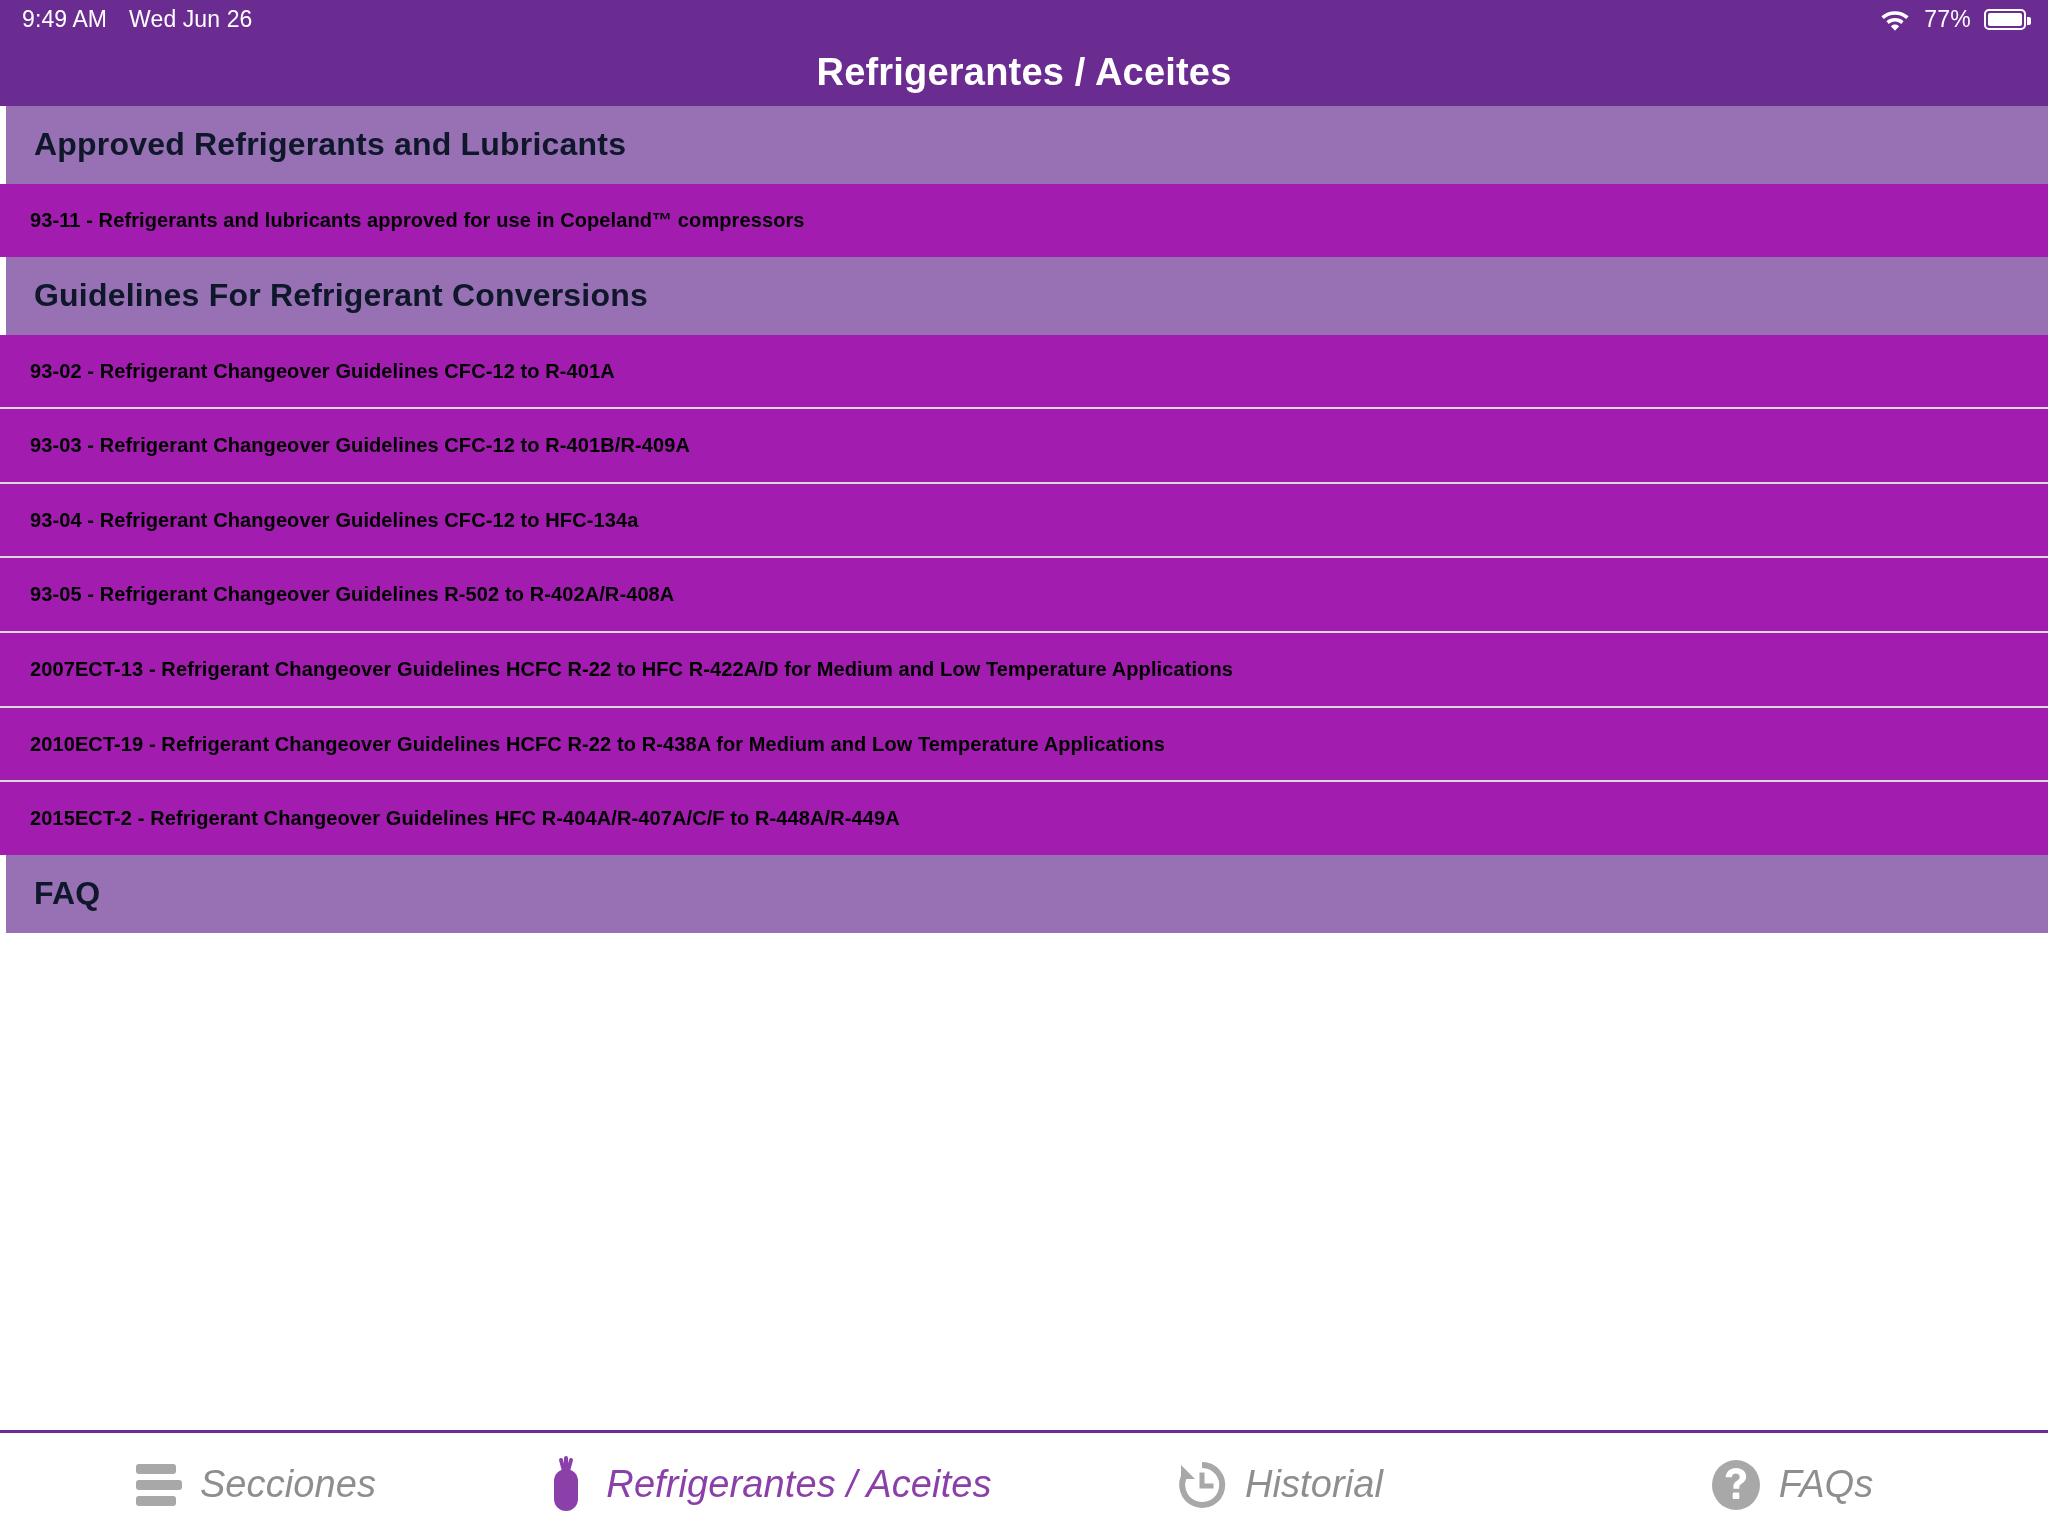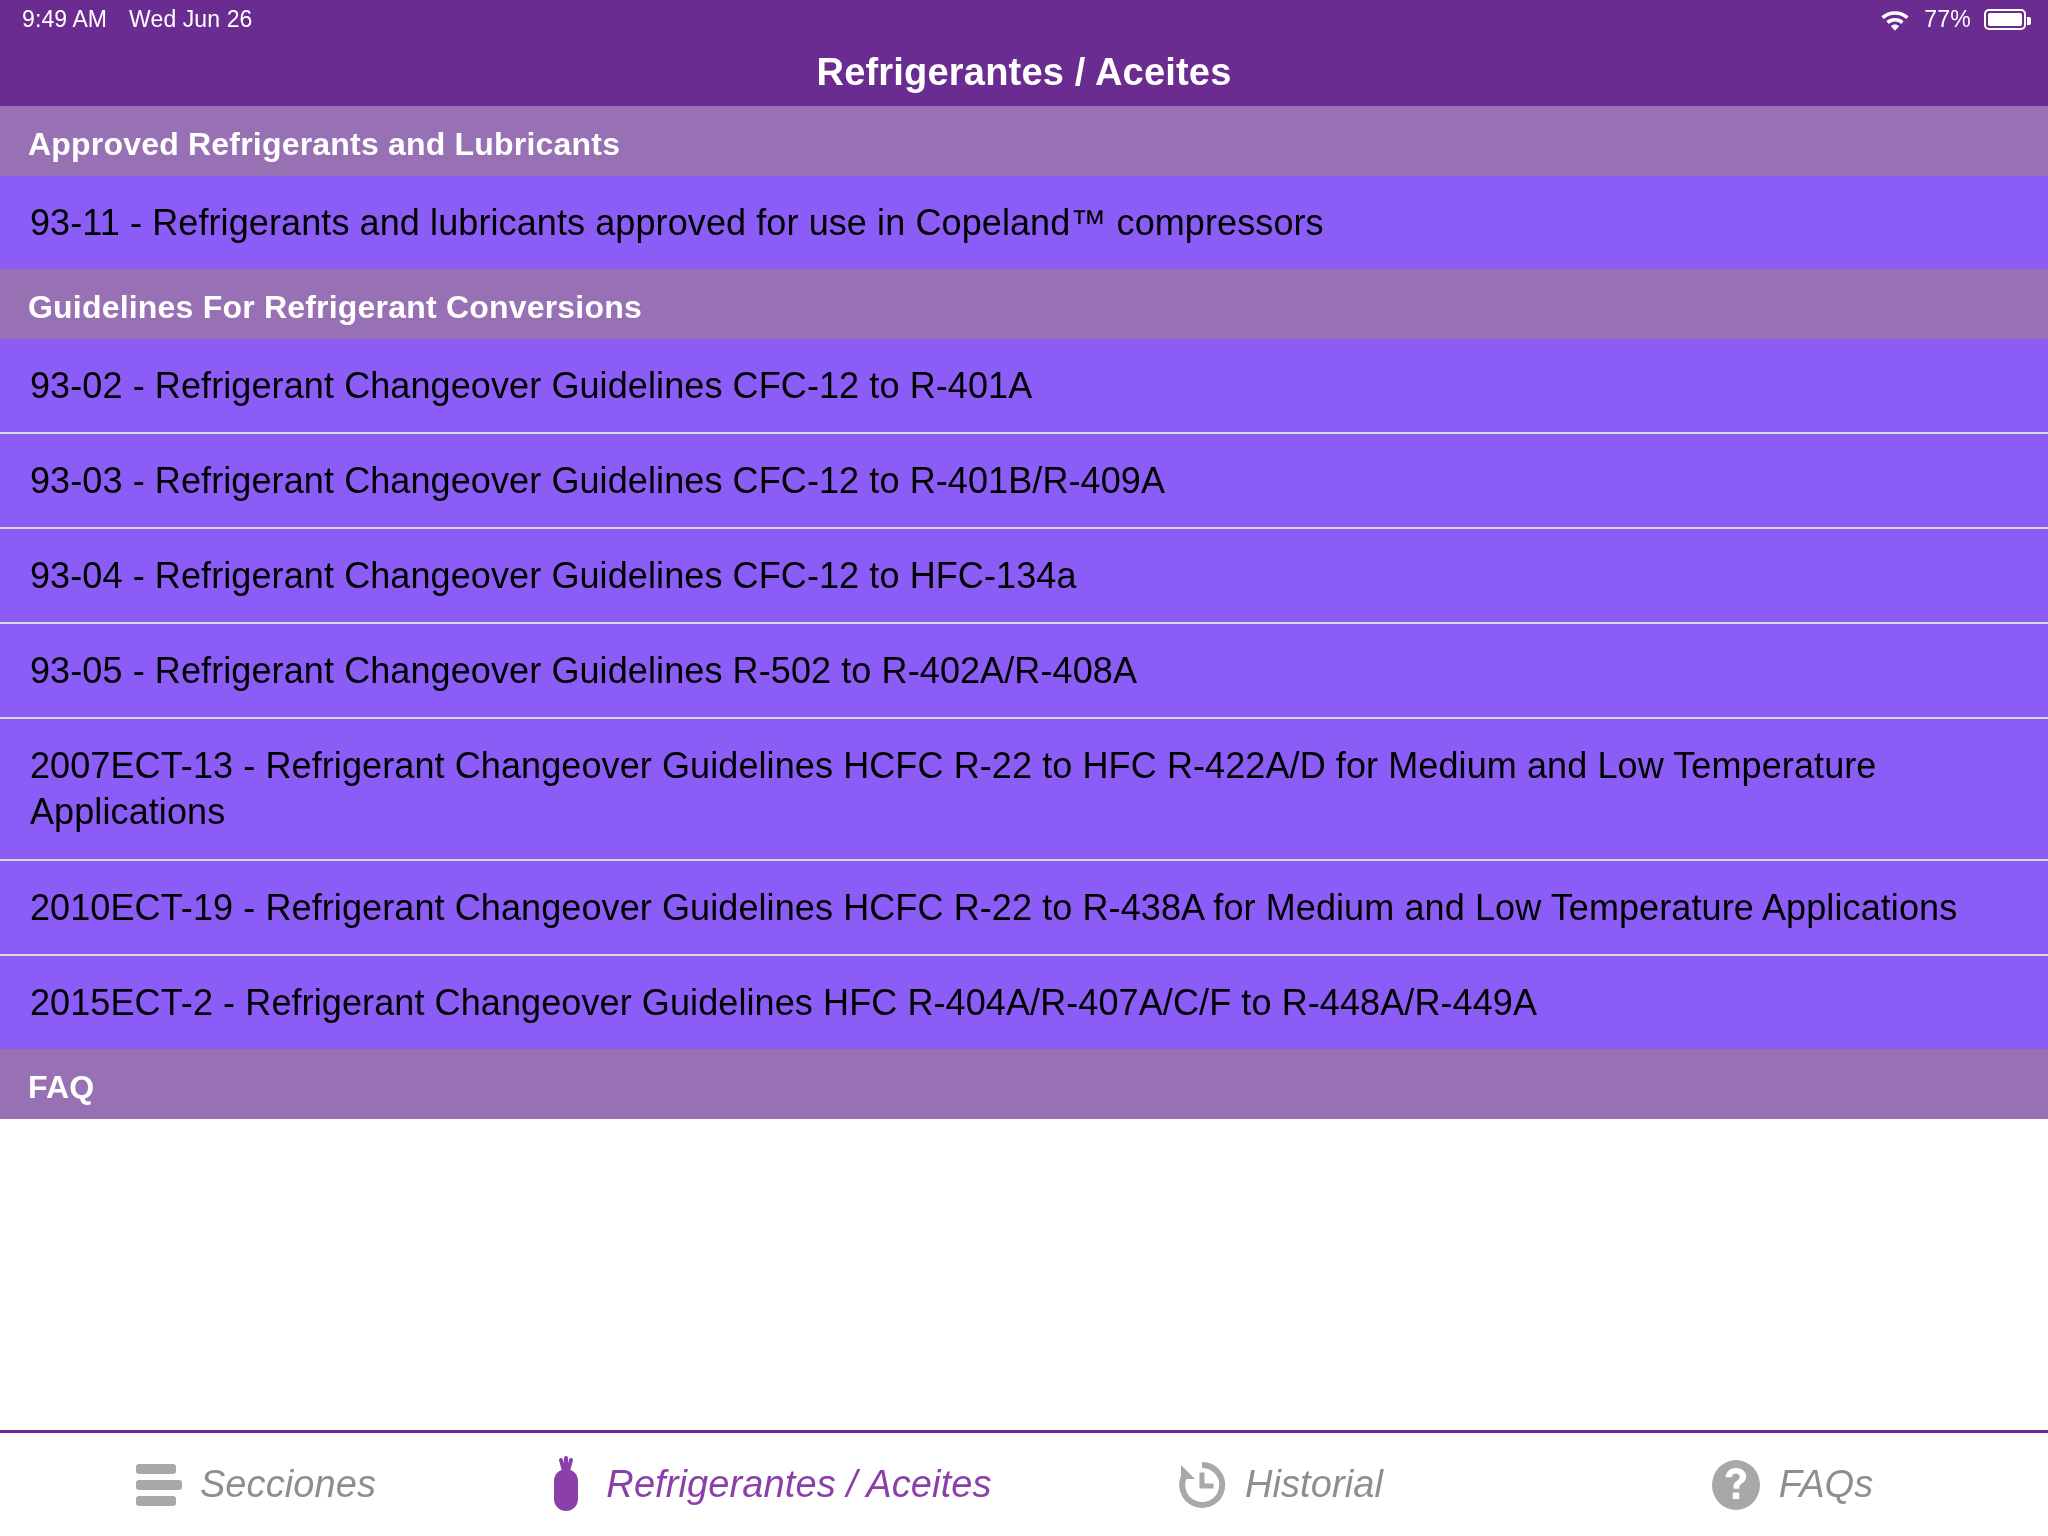--- a/index.html
+++ b/index.html
@@ -80,32 +80,33 @@
 
   
   .list {
     flex: 1 1 auto;
     overflow: hidden;
     background: #ffffff;
     position: relative;
   }
   .section-header {
     background: #9870B4;
-    color: #ffffff;
+    color: #0f172a;
     font-size: 32px;
     font-weight: bold;
-    padding: 22px 0 16px 28px;
+    padding: 22px 0 24px 28px;
     letter-spacing: 0.2px;
     line-height: 1.0;
+    margin-left: 6px;
   }
   .row {
-    background: #8b5cf6;
+    background: #a21caf;
     color: #000000;
-    font-size: 36px;
-    font-weight: normal;
+    font-size: 20px;
+    font-weight: bold;
     padding: 24px 28px 23px 30px;
     line-height: 1.28;
     border-bottom: 2px solid #d9d9d9;
     letter-spacing: 0.1px;
   }
   .row.last-of-section { border-bottom: none; }
 
   
   .tabbar {
     flex: 0 0 106px;

